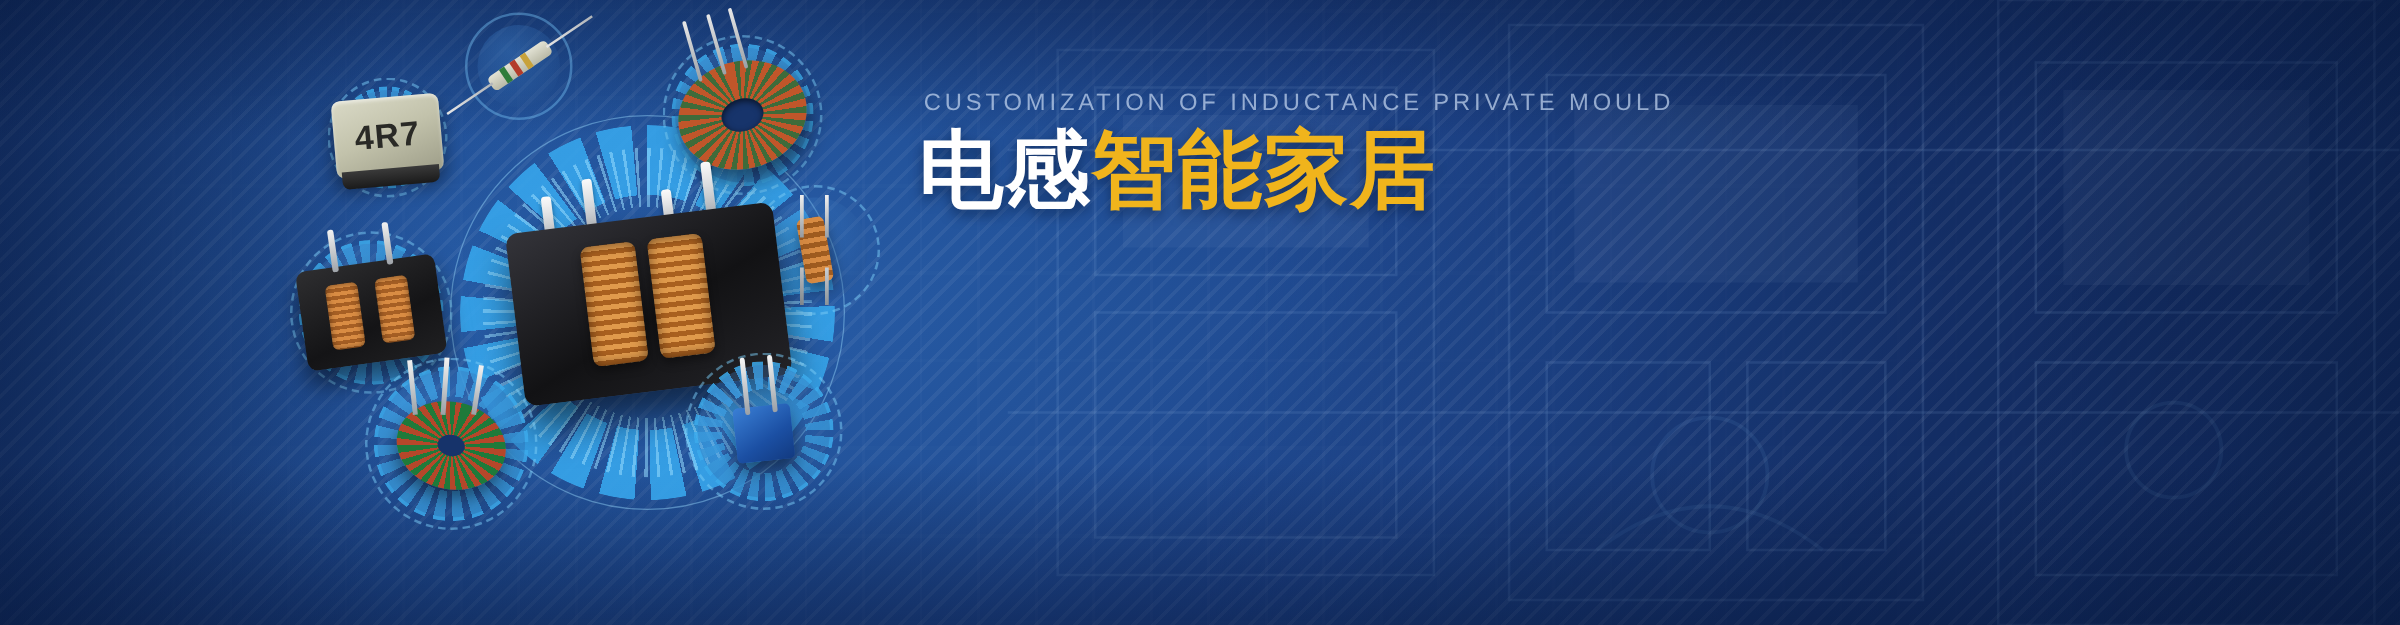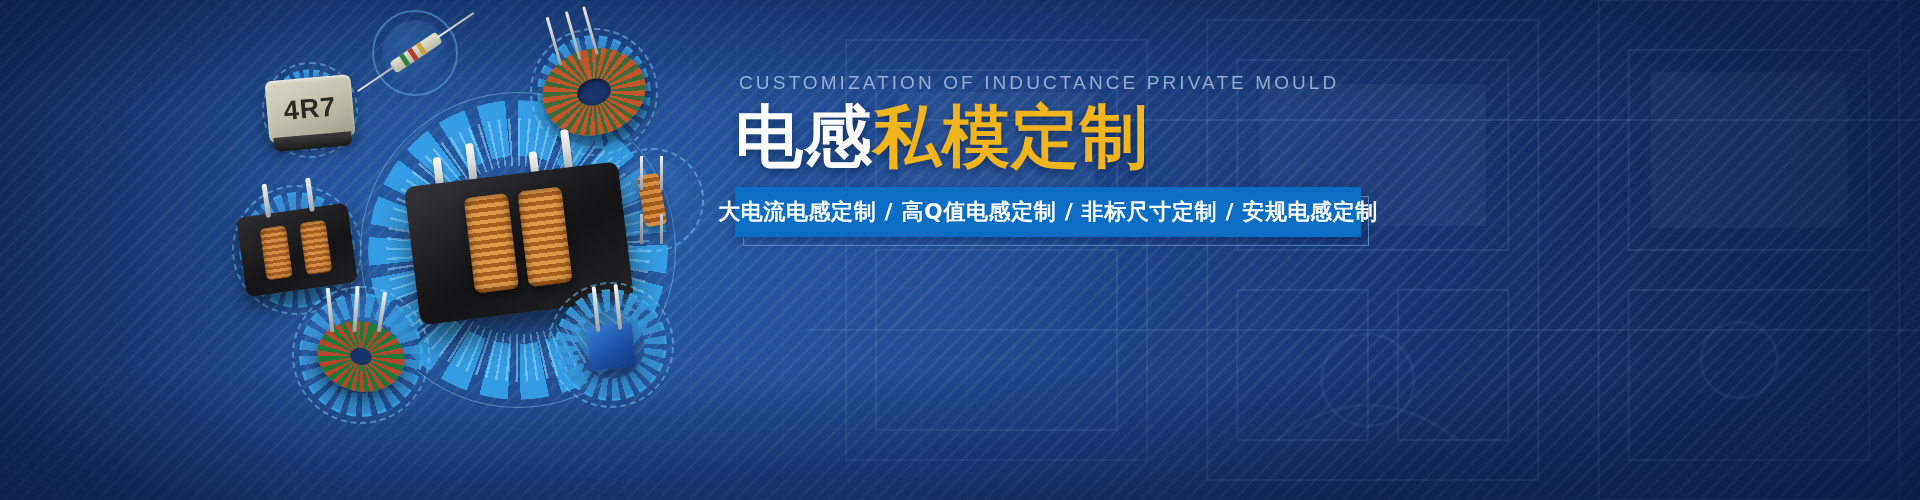--- a/index.html
+++ b/index.html
@@ -424,22 +424,18 @@
         <div class="lead" style="left:32px;"></div>
       </div>
     </div>
 
   </div>
 
   <div class="content">
 
     <p class="eng">CUSTOMIZATION OF INDUCTANCE PRIVATE MOULD</p>
 
-    <h1 class="headline"><span class="w">电感</span><span class="g">私模定制</span></h1>
-
-    <div class="barwrap">
-      <div class="outline"></div>
-      <div class="bar">大电流电感定制  /  高Q值电感定制  /  非标尺寸定制  /  安规电感定制</div>
-    </div>
+    <h1 class="headline"><span class="w">电感</span><span class="g">智能家居</span></h1>
+
 
   </div>
 
 </div>
 
 </body></html>

